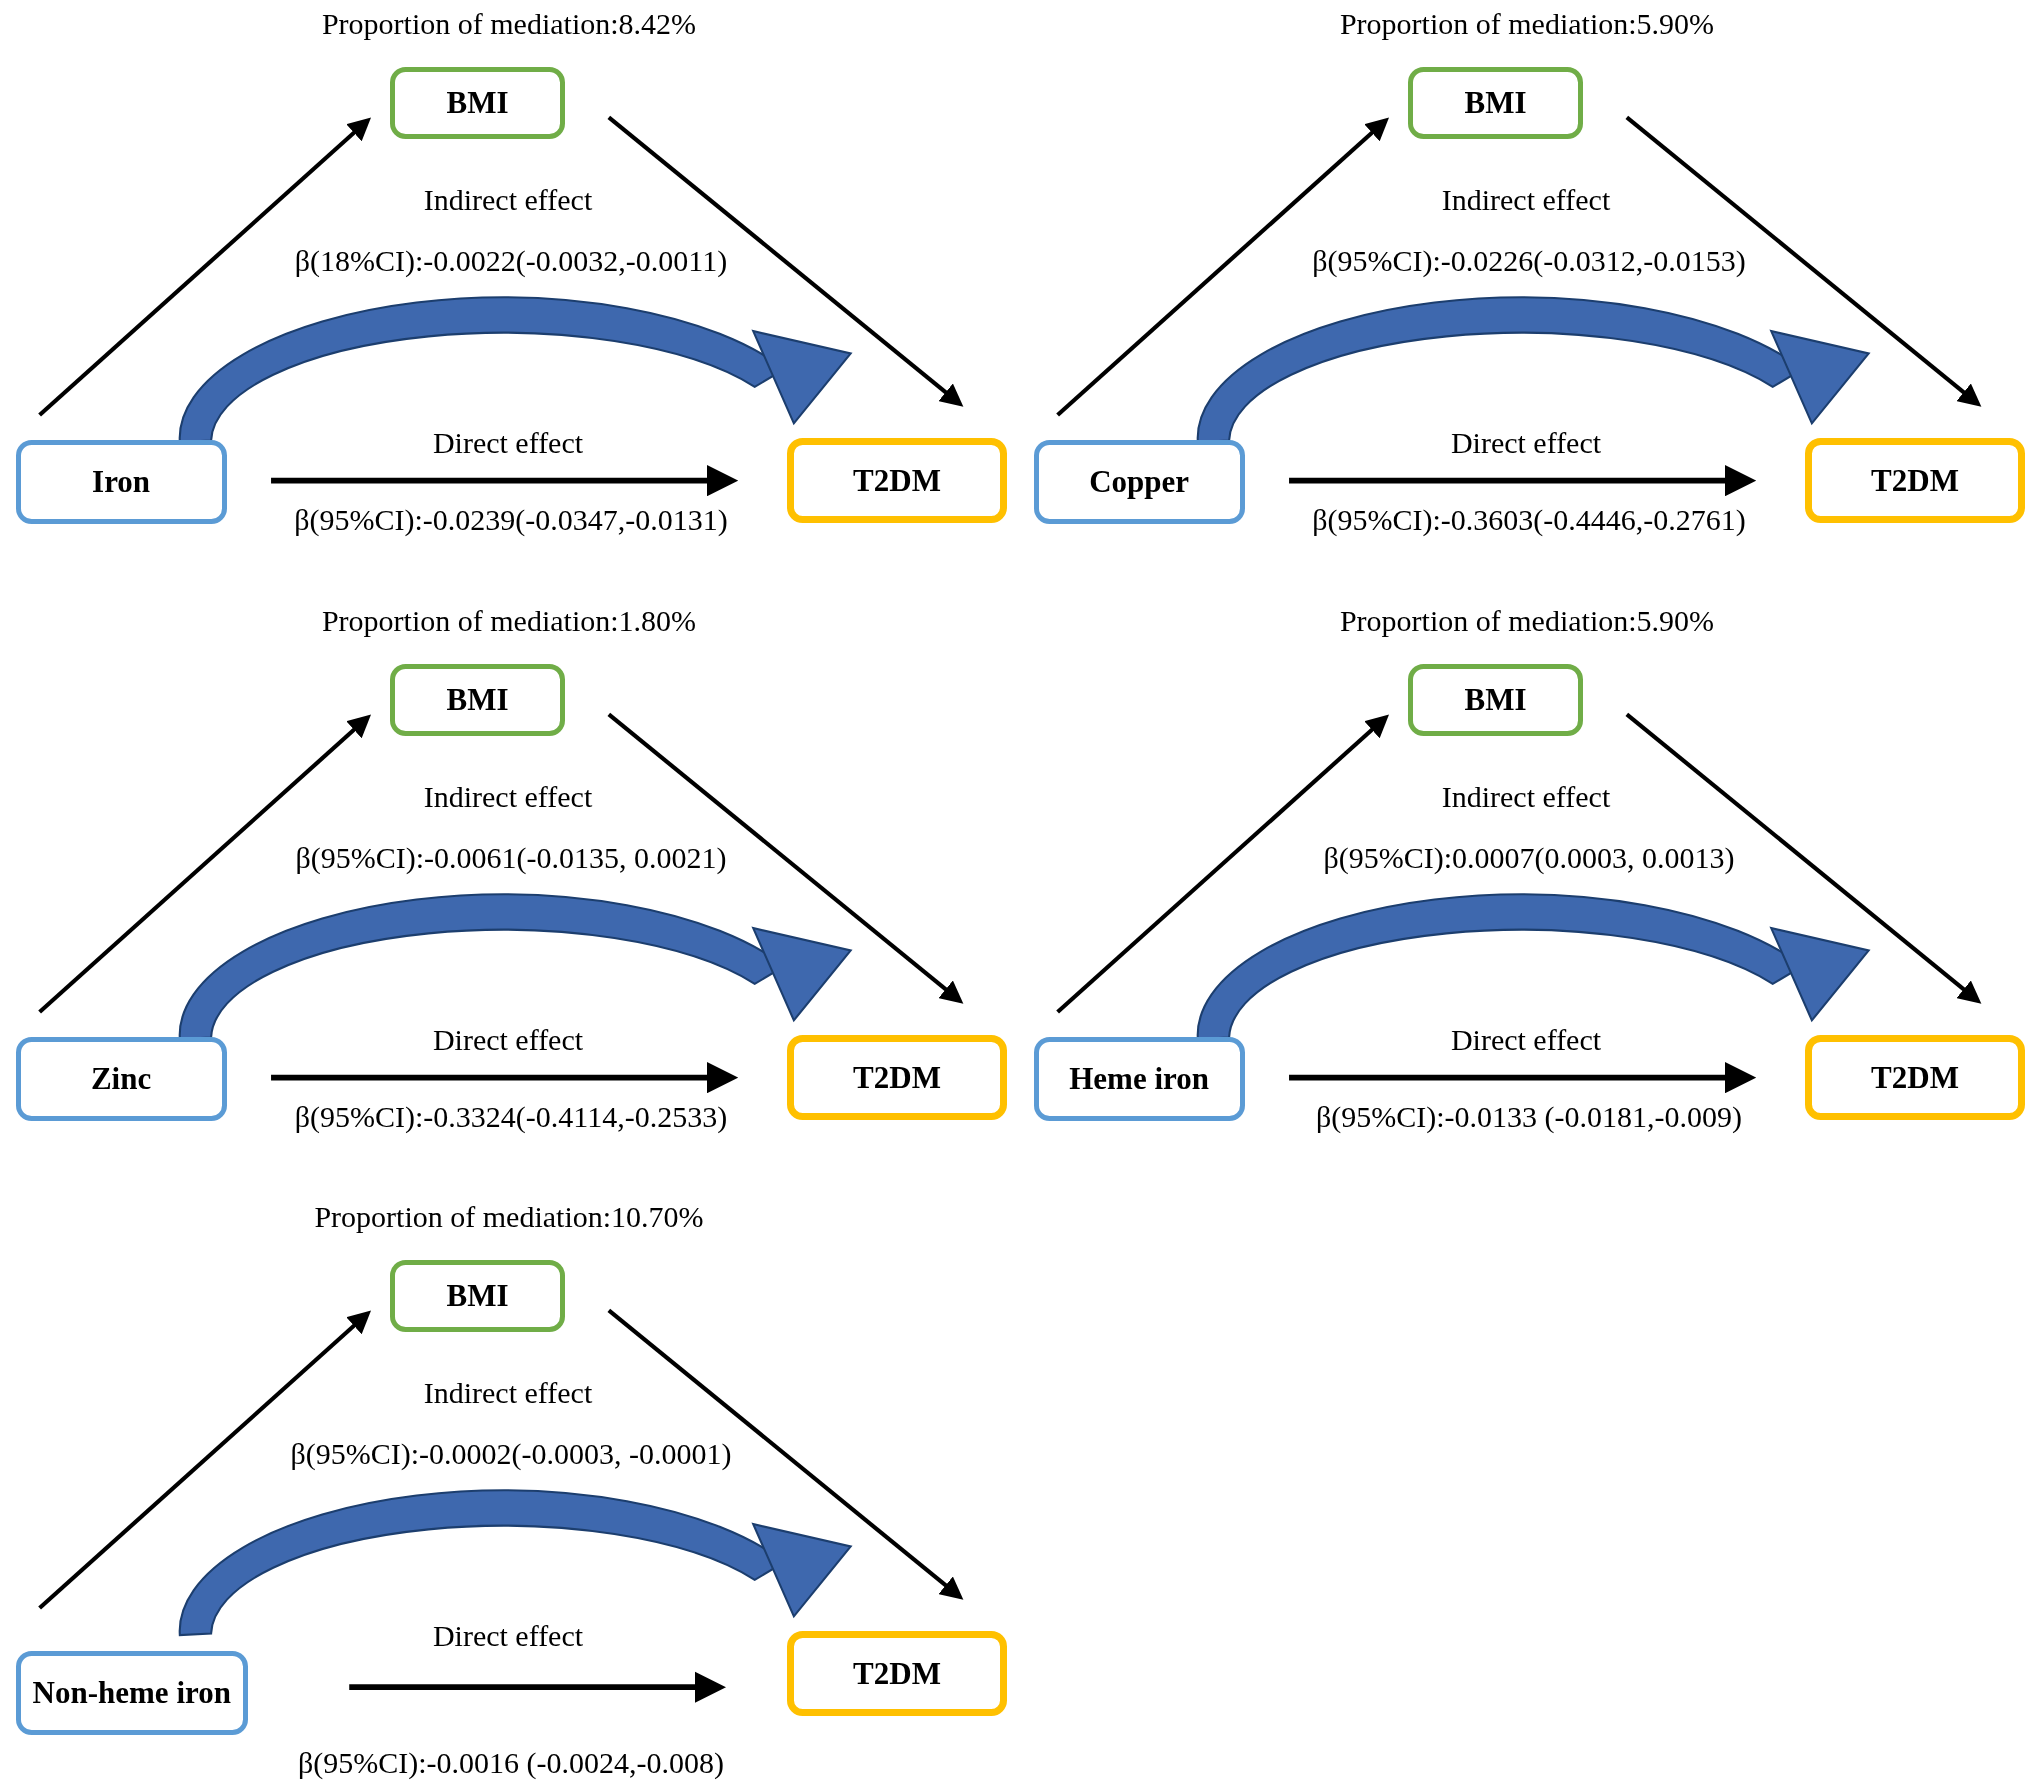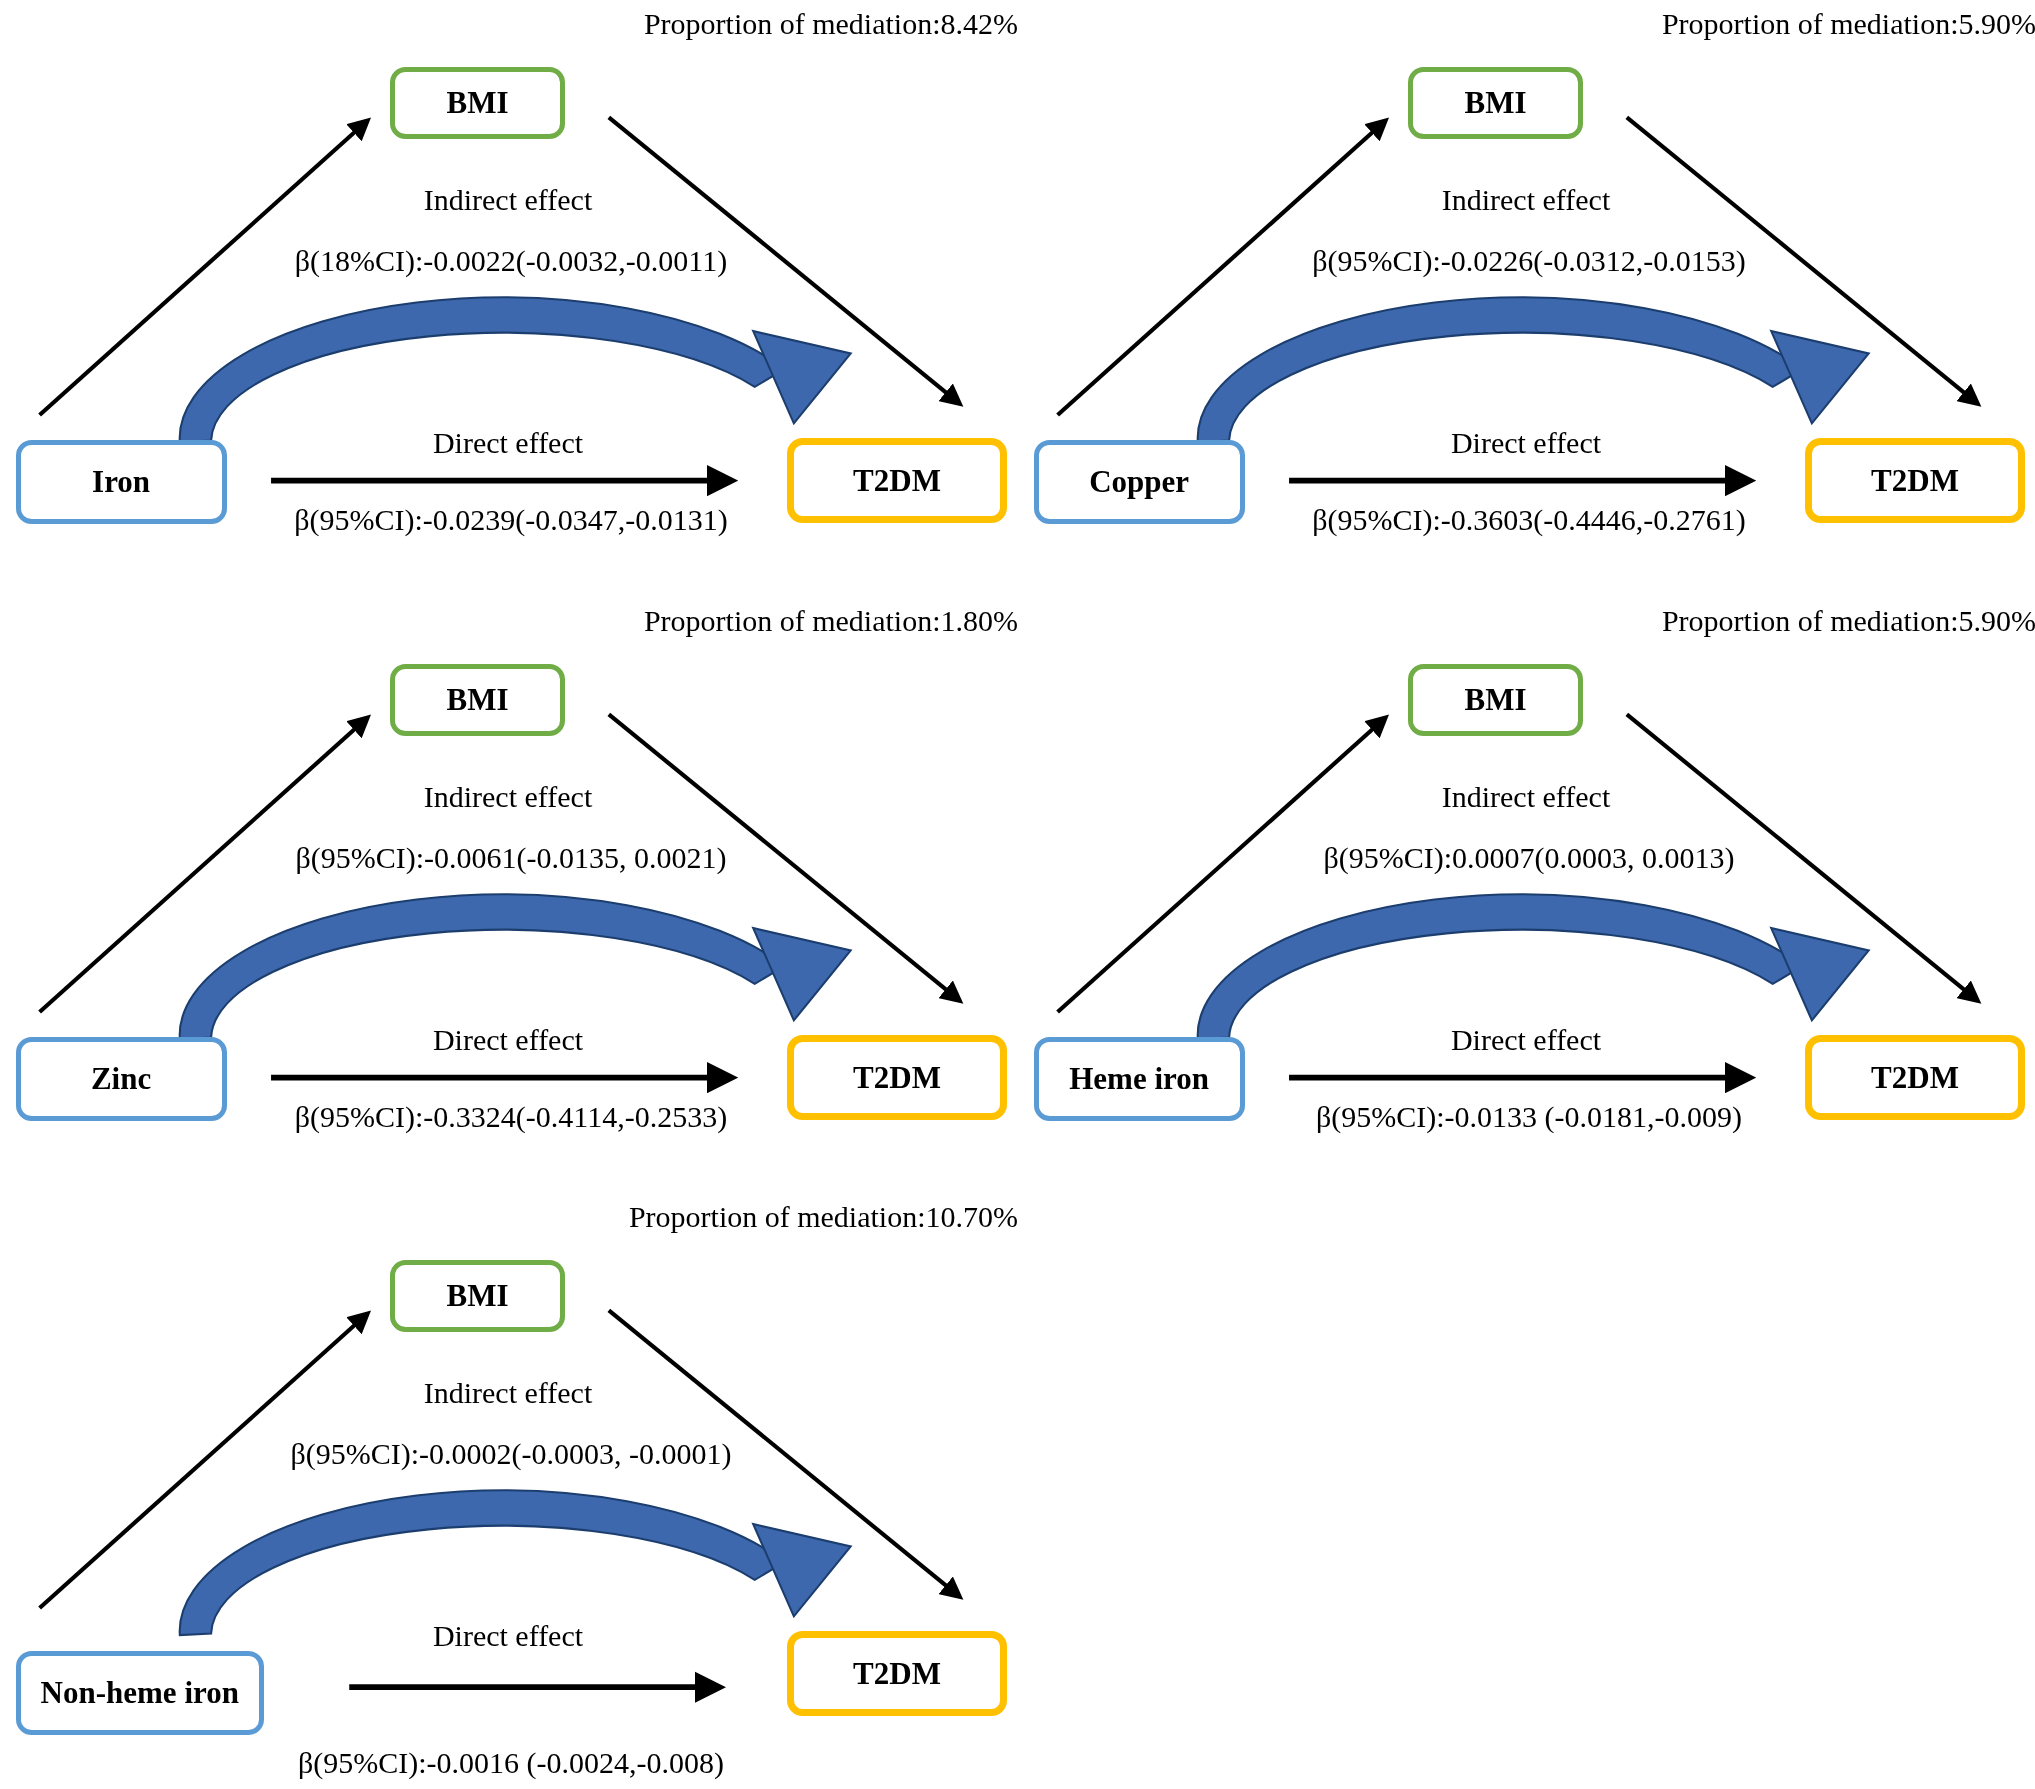--- a/index.html
+++ b/index.html
@@ -1,25 +1,25 @@
 <!DOCTYPE html>
 <html style="font-size:8.3px"><head>
 <meta charset="utf-8">
 <style>
   html,body{margin:0;padding:0;background:#ffffff;}
   #page{position:relative;width:2035px;height:1790px;background:#ffffff;
         font-family:"Liberation Serif","DejaVu Serif",serif;color:#000;}
   .cell{position:absolute;width:1018px;height:597px;}
   .arrows{position:absolute;left:0;top:0;width:1018px;height:597px;}
-  .prop-title{position:absolute;left:0;top:7.3px;width:1018px;text-align:right;
+  .prop-title{position:absolute;left:0;top:7.3px;width:1018px;text-align:center;
               font-size:30px;letter-spacing:0px;}
   .box{position:absolute;background:#fff;display:flex;align-items:center;justify-content:center;
        font-weight:bold;font-size:31px;border-radius:15.6px;box-sizing:border-box;}
   .mediator{left:390px;top:67px;width:175px;height:72px;border:5.2px solid #70AD47;}
-  .exposure{left:15.6px;top:440px;min-width:211px;height:84px;border:5.2px solid #5B9BD5;padding:0 20px;}
+  .exposure{left:15.6px;top:440px;min-width:211px;height:84px;border:5.2px solid #5B9BD5;padding:0 12px;}
   .outcome{left:775px;top:438px;width:220px;height:85px;border:7.8px solid #FFC000;margin-left:12px;}
   .eff-label{position:absolute;left:130px;width:756px;text-align:center;font-size:30px;}
   .indirect-label{top:183px;}
   .direct-label{top:426px;}
   .eff-value{position:absolute;left:94px;width:834px;text-align:center;font-size:30px;}
   .indirect-value{top:244px;}
   .direct-value{top:503px;}
   .cell-last .exposure{top:458px;}
   .cell-last .direct-value{top:553px;}
   .thin-arrow{stroke:#000;stroke-width:8;}

